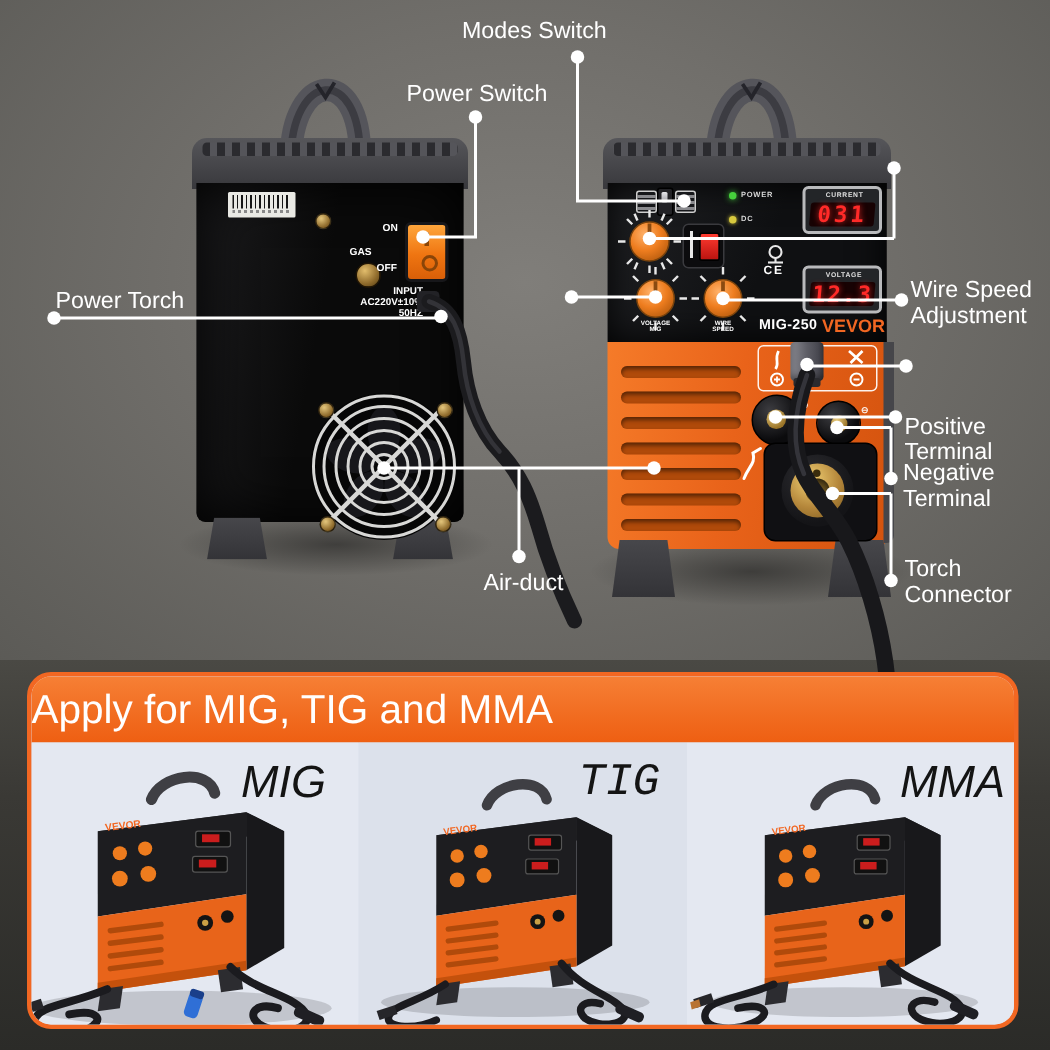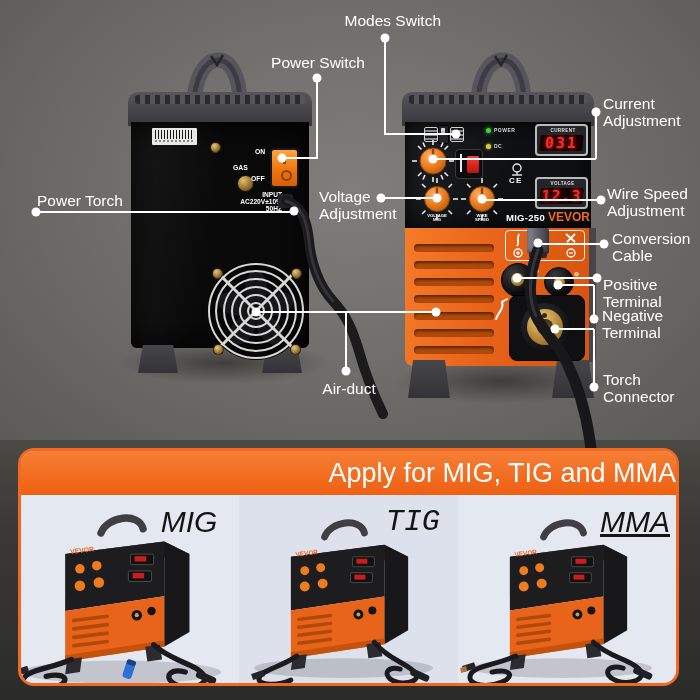--- a/index.html
+++ b/index.html
@@ -32,21 +32,21 @@
     transform:skewX(-5deg);}
   
   .co-label{position:absolute;color:#fff;font-size:15.5px;line-height:17px;}
   .co-dot{position:absolute;width:9px;height:9px;border-radius:50%;background:#fff;transform:translate(-50%,-50%);}
   .co-h{position:absolute;height:2px;background:#fff;}
   .co-v{position:absolute;width:2px;background:#fff;}
   
   #panel{left:18px;top:448px;width:661px;height:238px;border:3px solid #f26722;border-radius:16px;
     overflow:hidden;background:#e1e5ee;box-sizing:border-box;}
   #banner{height:44px;background:linear-gradient(#f67f35,#ee5f12);color:#fff;
-    font-size:27px;line-height:44px;text-align:right;}
+    font-size:27px;line-height:44px;text-align:left;}
   #cols{display:flex;height:191px;}
   .col{flex:1;position:relative;}
   .col:nth-child(1){background:#e4e8f1;}
   .col:nth-child(2){background:#dce1eb;}
   .col:nth-child(3){background:#e4e8f1;}
   .prod-label{position:absolute;top:10px;font-style:italic;font-weight:500;font-size:30px;color:#141414;}
   .prod-svg{position:absolute;left:0;top:24px;width:219px;height:165px;}
   .knob-svg{position:absolute;width:44px;height:44px;}
 </style>
 </head>
@@ -303,54 +303,51 @@
       <div style="position:absolute;left:15px;top:4px;width:5px;height:5px;border-radius:50%;background:#3a2c0c;"></div>
       <div style="position:absolute;left:24px;top:20px;width:5px;height:5px;border-radius:50%;background:#3a2c0c;"></div>
     </div>
   </div>
 
   <svg class="abs" style="left:0;top:0;pointer-events:none;" width="700" height="700">
     <path d="M538,250 C530,272 527,296 536,316 C543,331 557,343 566,361 C577,383 586,413 590,441 C591,450 592,457 593,463" stroke="#18181b" stroke-width="11" fill="none" stroke-linecap="round"></path>
     <path d="M538,250 C530,272 527,296 536,316" stroke="#34343a" stroke-width="3" fill="none" stroke-linecap="round"></path>
   </svg>
 
-  <div class="co-label" style="left:321px;top:12px;width:120px;text-align:right;">Modes Switch</div>
+  <div class="co-label" style="left:308px;top:12px;width:120px;text-align:left;">Modes Switch</div>
   <div class="co-dot" style="left:385px;top:38px;"></div>
   <div class="co-v" style="left:384px;top:38px;height:96px;"></div>
   <div class="co-h" style="left:384px;top:133px;width:72px;"></div>
   <div class="co-dot" style="left:456px;top:134px;"></div>
 
   <div class="co-label" style="left:268px;top:54px;width:100px;text-align:center;">Power Switch</div>
   <div class="co-dot" style="left:317px;top:78px;"></div>
   <div class="co-v" style="left:316px;top:78px;height:81px;"></div>
   <div class="co-h" style="left:282px;top:157px;width:34px;"></div>
   <div class="co-dot" style="left:282px;top:158px;"></div>
 
-  <div class="co-label" style="left:603px;top:95px;width:90px;">Current Adjustment</div>
   <div class="co-dot" style="left:596px;top:112px;"></div>
   <div class="co-v" style="left:595px;top:112px;height:47px;"></div>
   <div class="co-h" style="left:433px;top:158px;width:163px;"></div>
   <div class="co-dot" style="left:433px;top:159px;"></div>
 
   <div class="co-label" style="left:607px;top:185px;width:95px;">Wire Speed Adjustment</div>
   <div class="co-dot" style="left:601px;top:200px;"></div>
   <div class="co-h" style="left:482px;top:199px;width:119px;"></div>
   <div class="co-dot" style="left:482px;top:199px;"></div>
 
-  <div class="co-label" style="left:319px;top:188px;width:85px;">Voltage Adjustment</div>
   <div class="co-dot" style="left:381px;top:198px;"></div>
   <div class="co-h" style="left:381px;top:197px;width:56px;"></div>
   <div class="co-dot" style="left:437px;top:198px;"></div>
 
   <div class="co-label" style="left:37px;top:192px;width:110px;">Power Torch</div>
   <div class="co-dot" style="left:36px;top:212px;"></div>
   <div class="co-h" style="left:36px;top:211px;width:258px;"></div>
   <div class="co-dot" style="left:294px;top:211px;"></div>
 
-  <div class="co-label" style="left:612px;top:230px;width:85px;">Conversion Cable</div>
   <div class="co-dot" style="left:604px;top:244px;"></div>
   <div class="co-h" style="left:538px;top:243px;width:66px;"></div>
   <div class="co-dot" style="left:538px;top:243px;"></div>
 
   <div class="co-label" style="left:603px;top:276px;width:80px;">Positive Terminal</div>
   <div class="co-dot" style="left:597px;top:278px;"></div>
   <div class="co-h" style="left:517px;top:277px;width:80px;"></div>
   <div class="co-dot" style="left:517px;top:278px;"></div>
 
   <div class="co-label" style="left:602px;top:307px;width:80px;">Negative Terminal</div>
@@ -457,21 +454,21 @@
             <path d="M136,124 C150,142 172,146 178,156 C182,165 162,168 152,161 C145,155 150,148 162,151"></path>
           </g>
           <polygon points="12,156 24,152 26,158 14,162" fill="#26262a"></polygon>
           <g transform="rotate(24 174 150)">
               <rect x="174" y="150" width="20" height="7" rx="3" fill="#1f1f24"></rect>
             </g>
         </svg>
       </div>
 
       <div class="col">
-        <span class="prod-label" style="right:6px;text-decoration:underline;">MMA</span>
+        <span class="prod-label" style="right:6px;">MMA</span>
         <svg class="prod-svg" viewBox="0 0 220 166">
           <ellipse cx="105" cy="150" rx="90" ry="10" fill="rgba(0,0,0,0.15)"></ellipse>
           <path d="M86,18 C92,2 122,-2 126,14" stroke="#3f3f44" stroke-width="7" fill="none" stroke-linecap="round"></path>
           <polygon points="52,38 146,26 170,38 76,52" fill="#2e2e32"></polygon>
           <polygon points="146,26 170,38 170,112 146,126" fill="#18181b"></polygon>
           <polygon points="52,38 146,26 146,78 52,92" fill="#1d1d20"></polygon>
           <polygon points="52,92 146,78 146,126 52,140" fill="#e8641a"></polygon>
           <polygon points="52,134 146,120 146,126 52,140" fill="#c4510c"></polygon>
           <g stroke="#b04a0b" stroke-width="3.5" stroke-linecap="round">
             <line x1="60" y1="101" x2="92" y2="97"></line>

